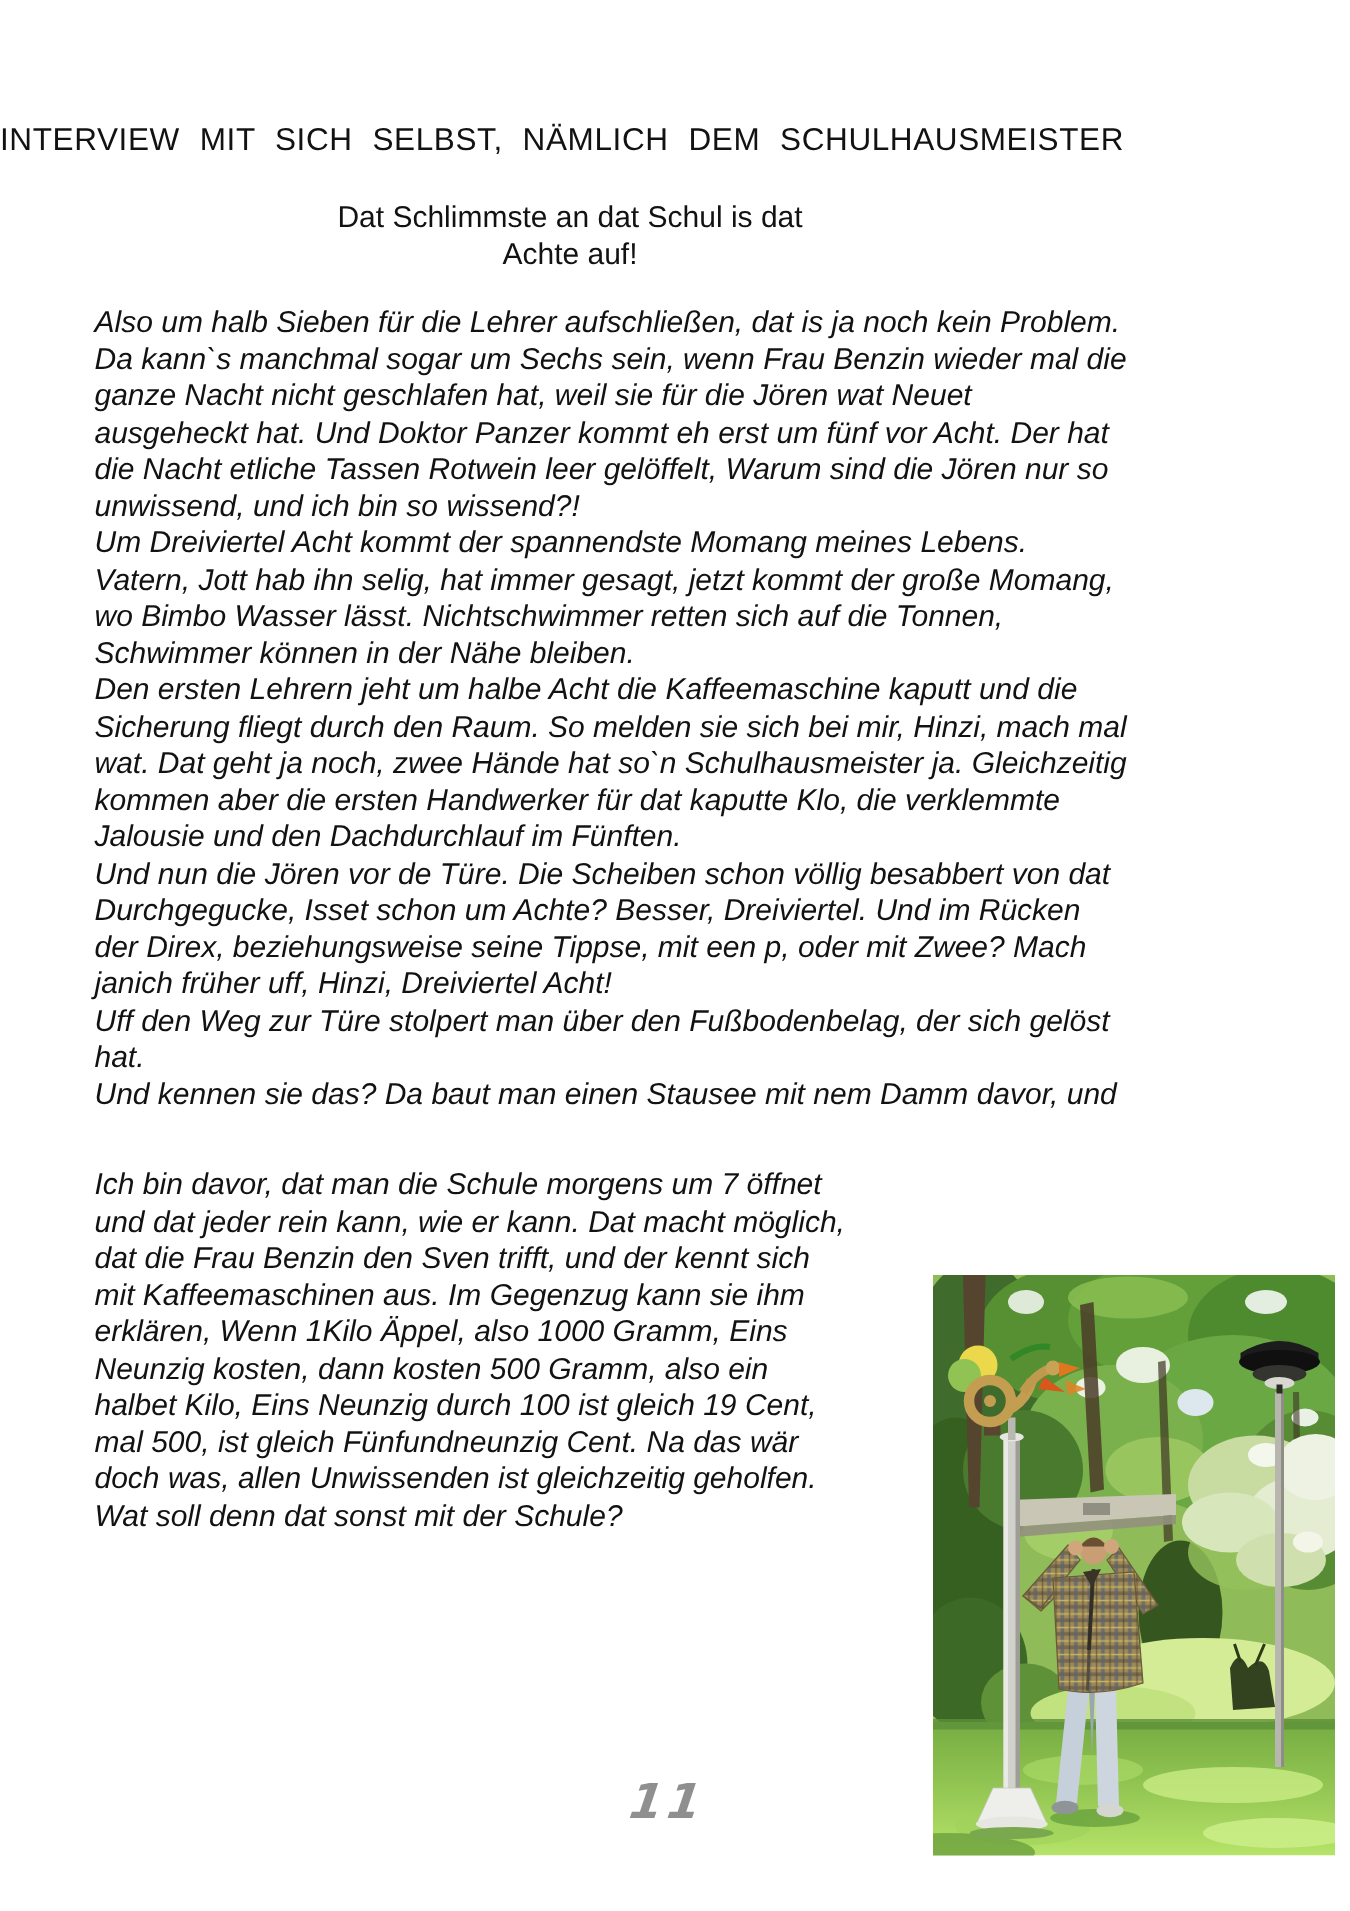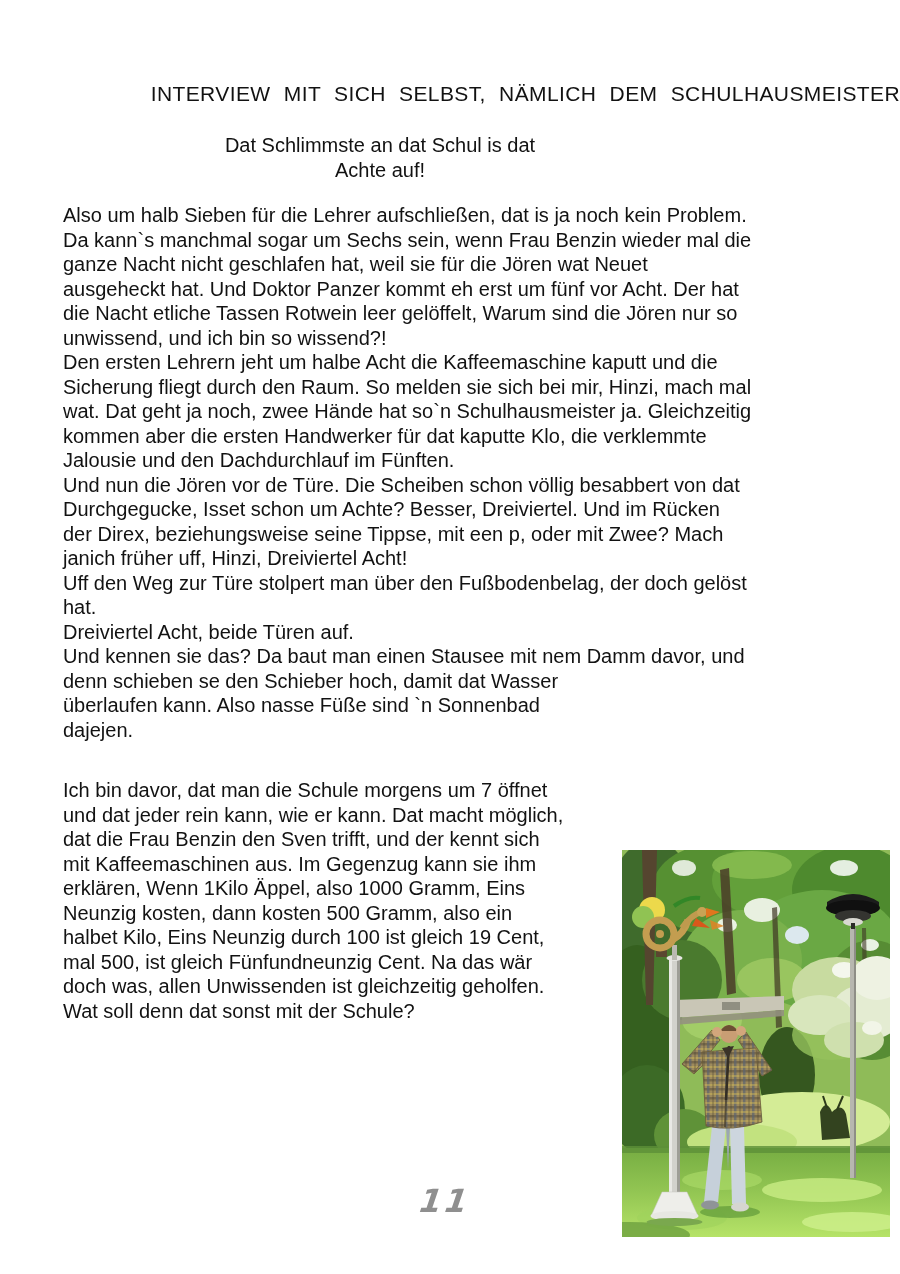--- a/index.html
+++ b/index.html
@@ -1,32 +1,32 @@
 <!DOCTYPE html>
 <html><head>
 <meta charset="utf-8">
 <style>
   html,body{margin:0;padding:0;background:#ffffff;}
   .page{
     position:relative;width:900px;height:1274px;background:#ffffff;overflow:hidden;
     font-family:"Liberation Sans",sans-serif;color:#121212;
   }
   .title{
-    position:absolute;top:83px;left:0;width:900px;margin:0;text-align:right;
+    position:absolute;top:83px;left:0;width:900px;margin:0;text-align:left;
     font-size:21px;font-weight:400;letter-spacing:0.4px;word-spacing:7px;line-height:22px;
   }
   .epigraph{
     position:absolute;top:133px;left:0;width:760px;text-align:center;
     font-size:20px;line-height:24.5px;
   }
   .body-text{
     position:absolute;top:203px;left:63px;width:800px;
     font-size:20px;line-height:24.5px;
   }
-  .body-text p{margin:0;padding:0;white-space:pre-line;}
+  .body-text p{margin:0;padding:0;white-space:pre-line;font-style:italic;}
   .body-text p.spaced{margin-top:36px;}
   .photo{
     position:absolute;left:622px;top:850px;width:268px;height:387px;
   }
   .photo svg{display:block;width:268px;height:387px;}
   .page-number{
     position:absolute;left:420px;top:1182px;
     font-size:32px;font-weight:700;font-style:italic;color:#8f8f8f;
     letter-spacing:3px;transform:skewX(-8deg);
     font-family:"DejaVu Sans","Liberation Sans",sans-serif;
@@ -44,36 +44,36 @@
     <div>Achte auf!</div>
   </div>
 
   <div class="body-text">
     <p>Also um halb Sieben für die Lehrer aufschließen, dat is ja noch kein Problem.
 Da kann`s manchmal sogar um Sechs sein, wenn Frau Benzin wieder mal die
 ganze Nacht nicht geschlafen hat, weil sie für die Jören wat Neuet
 ausgeheckt hat. Und Doktor Panzer kommt eh erst um fünf vor Acht. Der hat
 die Nacht etliche Tassen Rotwein leer gelöffelt, Warum sind die Jören nur so
 unwissend, und ich bin so wissend?!</p>
+    <p>Um Dreiviertel Acht kommt der spannendste Momang meines Lebens.
+Vatern, Jott hab ihn selig, hat immer gesagt, jetzt kommt der große Momang,
+wo Bimbo Wasser lässt. Nichtschwimmer retten sich auf die Tonnen,
+Schwimmer können in der Nähe bleiben.</p>
     <p>Den ersten Lehrern jeht um halbe Acht die Kaffeemaschine kaputt und die
 Sicherung fliegt durch den Raum. So melden sie sich bei mir, Hinzi, mach mal
 wat. Dat geht ja noch, zwee Hände hat so`n Schulhausmeister ja. Gleichzeitig
 kommen aber die ersten Handwerker für dat kaputte Klo, die verklemmte
 Jalousie und den Dachdurchlauf im Fünften.</p>
     <p>Und nun die Jören vor de Türe. Die Scheiben schon völlig besabbert von dat
 Durchgegucke, Isset schon um Achte? Besser, Dreiviertel. Und im Rücken
 der Direx, beziehungsweise seine Tippse, mit een p, oder mit Zwee? Mach
 janich früher uff, Hinzi, Dreiviertel Acht!</p>
-    <p>Uff den Weg zur Türe stolpert man über den Fußbodenbelag, der doch gelöst
+    <p>Uff den Weg zur Türe stolpert man über den Fußbodenbelag, der sich gelöst
 hat.</p>
-    <p>Dreiviertel Acht, beide Türen auf.</p>
     <p>Und kennen sie das? Da baut man einen Stausee mit nem Damm davor, und</p>
-    <p>denn schieben se den Schieber hoch, damit dat Wasser
-überlaufen kann. Also nasse Füße sind `n Sonnenbad
-dajejen.</p>
     <p class="spaced">Ich bin davor, dat man die Schule morgens um 7 öffnet
 und dat jeder rein kann, wie er kann. Dat macht möglich,
 dat die Frau Benzin den Sven trifft, und der kennt sich
 mit Kaffeemaschinen aus. Im Gegenzug kann sie ihm
 erklären, Wenn 1Kilo Äppel, also 1000 Gramm, Eins
 Neunzig kosten, dann kosten 500 Gramm, also ein
 halbet Kilo, Eins Neunzig durch 100 ist gleich 19 Cent,
 mal 500, ist gleich Fünfundneunzig Cent. Na das wär
 doch was, allen Unwissenden ist gleichzeitig geholfen.
 Wat soll denn dat sonst mit der Schule?</p>

